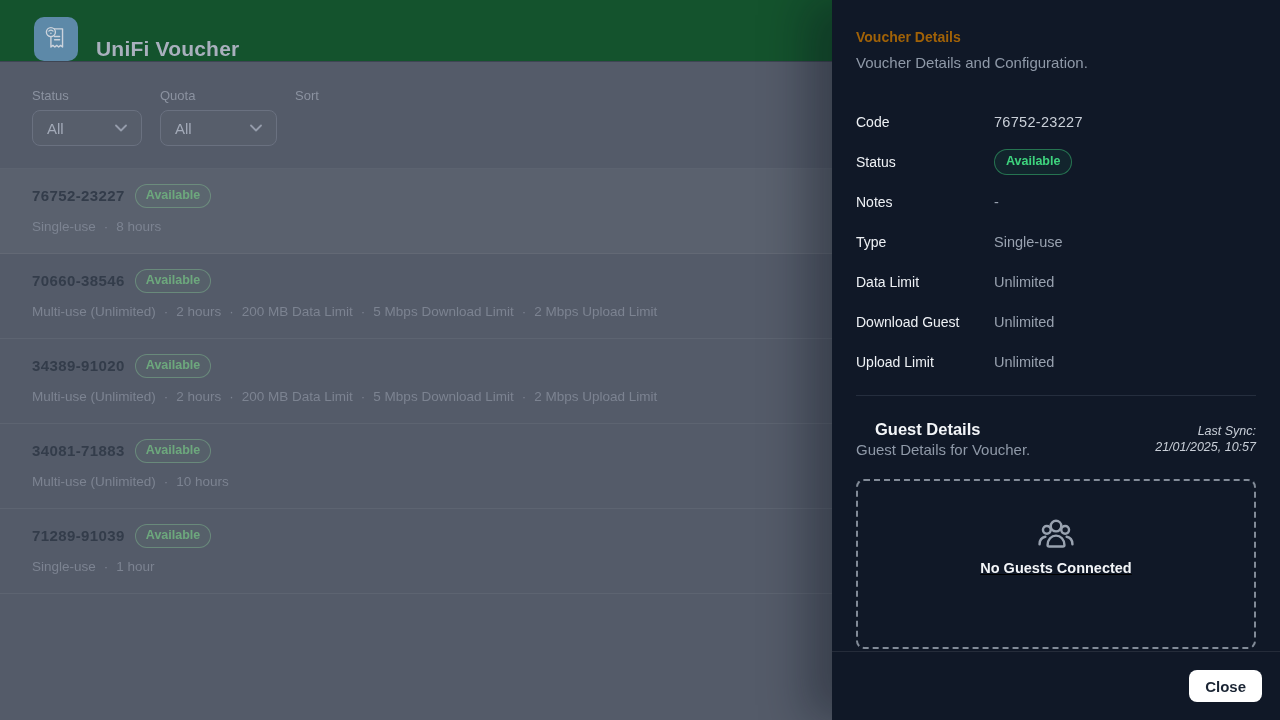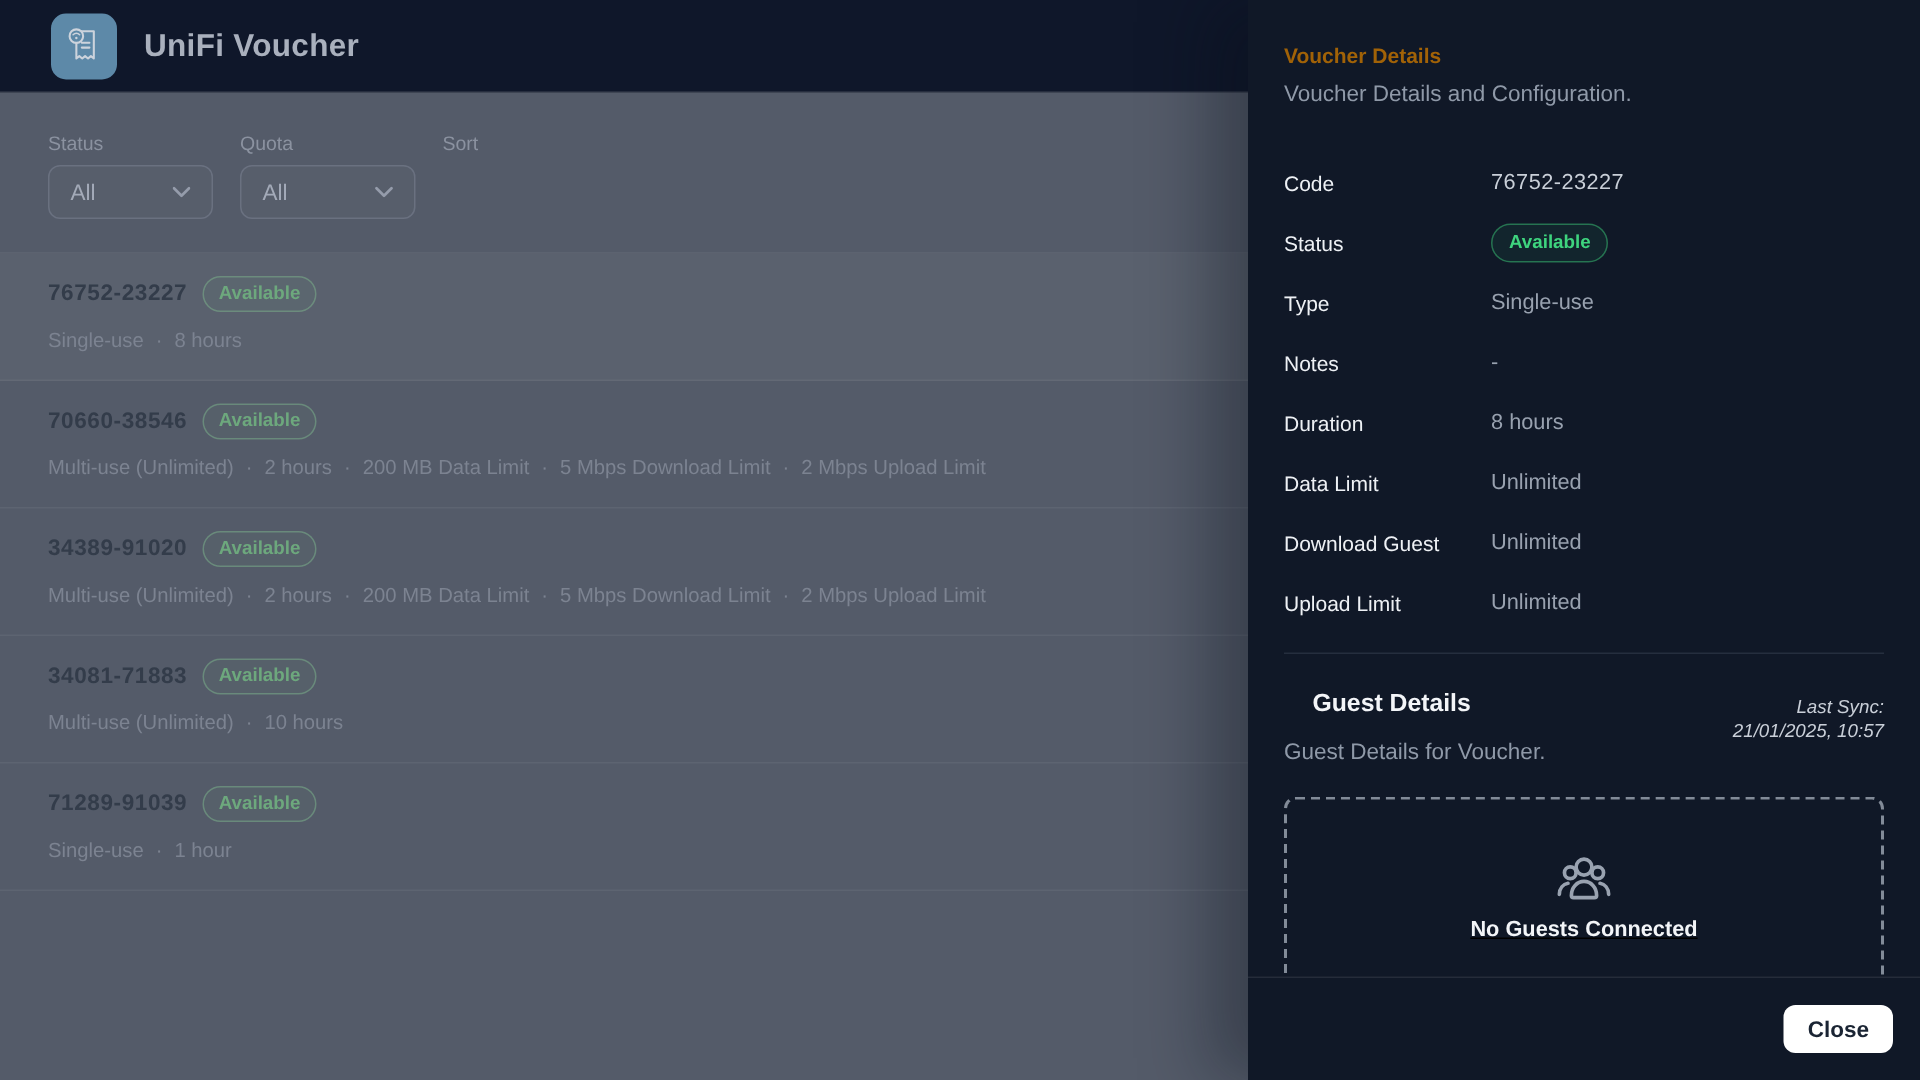--- a/index.html
+++ b/index.html
@@ -7,22 +7,22 @@
   body {
     position:relative;
     background:#545b69;
     font-family:"Liberation Sans", sans-serif;
     -webkit-font-smoothing:antialiased;
   }
 
   
   .app-header {
     position:absolute; top:0; left:0; width:100%; height:62px;
-    background:#0f172a; border-bottom:1px solid #3e4553;
-    display:flex; align-items:center; padding-left:34px;
+    background:#14532d; border-bottom:1px solid #3e4553;
+    display:flex; align-items:flex-end; padding-left:34px;
   }
   .app-icon {
     width:44px; height:44px; border-radius:10px; background:#5d89a8;
     display:flex; align-items:center; justify-content:center; margin-right:18px;
     flex:0 0 auto;
   }
   .app-title { font-size:21px; font-weight:bold; color:#a9b0bd; letter-spacing:.2px; }
 
   .filters {
     position:absolute; top:62px; left:0; width:832px;
@@ -78,21 +78,21 @@
   .badge-available {
     font-size:12.5px; font-weight:bold; color:#3ed47e; line-height:1;
     border:1px solid rgba(62,212,126,0.45); background:rgba(62,212,126,0.07);
     padding:5px 11px 6px; border-radius:999px;
   }
 
   .drawer-divider { margin-top:13px; border:0; border-top:1px solid rgba(148,163,184,0.16); }
 
   .guest-header { margin-top:24px; display:flex; justify-content:space-between; align-items:flex-start; }
   .guest-title { font-size:16.5px; font-weight:bold; color:#f3f5f8;margin-left:19px; }
-  .guest-subtitle { margin-top:14px; font-size:15px; color:#8f99a8; }
+  .guest-subtitle { margin-top:2px; font-size:15px; color:#8f99a8; }
   .last-sync { text-align:right; font-size:12.5px; font-style:italic; color:#c9cfd8; line-height:16px; padding-top:3px; }
 
   .empty-box {
     margin-top:21px; height:170px;
     border:2px dashed #828b98; border-radius:8px;
     display:flex; flex-direction:column; align-items:center; padding-top:36px;text-decoration:underline;
   }
   .empty-text { margin-top:9px; font-size:14.5px; font-weight:bold; color:#f3f5f8; }
 
   .drawer-footer {
@@ -204,33 +204,29 @@
     <span class="field-label">Code</span>
     <span class="field-value code">76752-23227</span>
   </div>
 
   <div class="field-row">
     <span class="field-label">Status</span>
     <span class="badge-available">Available</span>
   </div>
 
   <div class="field-row">
+    <span class="field-label">Notes</span>
+    <span class="field-value">-</span>
+  </div>
+
+  <div class="field-row">
     <span class="field-label">Type</span>
     <span class="field-value">Single-use</span>
   </div>
 
-  <div class="field-row">
-    <span class="field-label">Notes</span>
-    <span class="field-value">-</span>
-  </div>
-
-  <div class="field-row">
-    <span class="field-label">Duration</span>
-    <span class="field-value">8 hours</span>
-  </div>
 
   <div class="field-row">
     <span class="field-label">Data Limit</span>
     <span class="field-value">Unlimited</span>
   </div>
 
   <div class="field-row">
     <span class="field-label">Download Guest</span>
     <span class="field-value">Unlimited</span>
   </div>

